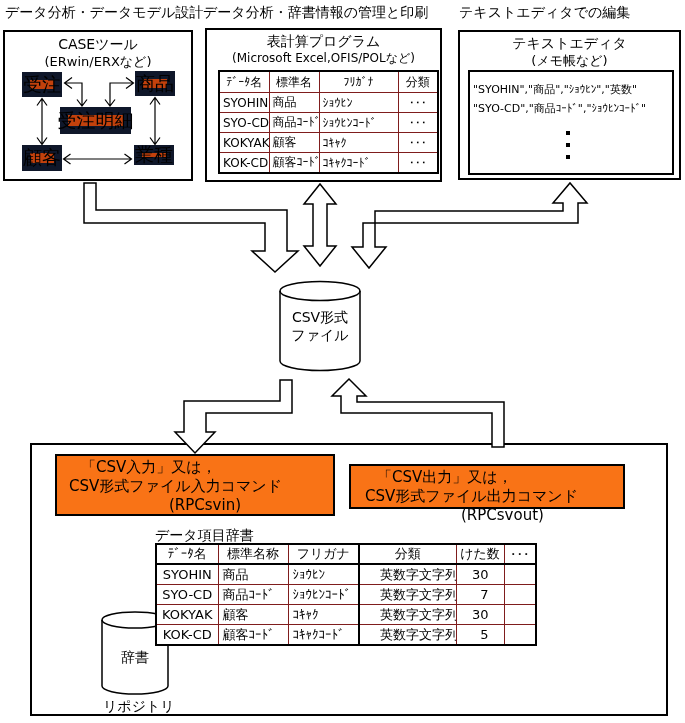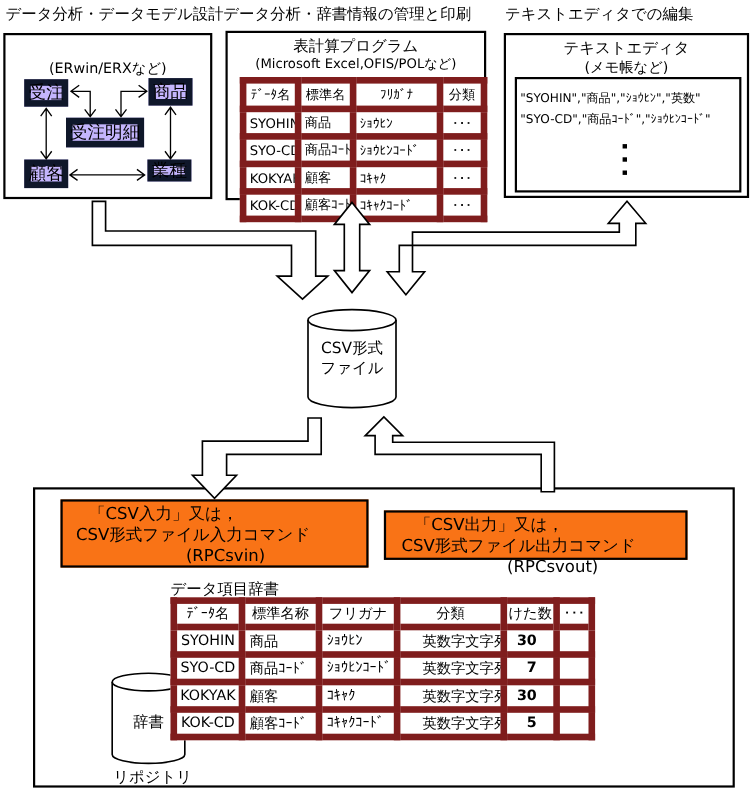--- a/index.html
+++ b/index.html
@@ -3,39 +3,39 @@
 <meta charset="utf-8">
 <style>
   html,body{margin:0;padding:0;background:#fff;}
   .stage{position:relative;width:685px;height:723px;background:#ffffff;
          font-family:"DejaVu Sans",sans-serif;color:#000;overflow:hidden;}
   .abs{position:absolute;box-sizing:border-box;}
   .outline{border:2px solid #000;background:#fff;}
   .sec-label{font-size:14px;white-space:nowrap;}
   .ttl{text-align:center;font-size:14px;white-space:nowrap;}
   .sub{text-align:center;font-size:12px;white-space:nowrap;}
-  .entity{border:6px solid #0f172a;background:#c4b5fd;display:flex;align-items:center;
-          justify-content:center;font-size:16px;white-space:nowrap;z-index:2;}
+  .entity{border:8px solid #0f172a;background:#c2410c;display:flex;align-items:center;
+          justify-content:center;font-size:19px;white-space:nowrap;z-index:2;}
   .grid{border-collapse:collapse;table-layout:fixed;background:#fff;position:absolute;
         border:2px solid #000;z-index:2;}
-  .grid th,.grid td{border:6px solid #7f1d1d;overflow:hidden;white-space:nowrap;
+  .grid th,.grid td{border:1px solid #7f1d1d;overflow:hidden;white-space:nowrap;
         font-weight:normal;padding:0;}
   .ss-table{font-size:12px;}
   .ss-table th{height:20px;text-align:center;}
   .ss-table td{height:19px;}
   .ss-table td:nth-child(1),.ss-table td:nth-child(2),.ss-table td:nth-child(3){text-align:left;padding-left:3px;}
   .ss-table td:nth-child(4){text-align:center;}
   .dict-table{font-size:13px;}
   .dict-table th{height:16px;text-align:center;border-bottom:2px solid #000;}
   .dict-table td{height:19px;}
   .dict-table th:nth-child(4),.dict-table td:nth-child(4){border-left:2px solid #000;}
   .dict-table td:nth-child(1){text-align:center;}
   .dict-table td:nth-child(2),.dict-table td:nth-child(3){text-align:left;padding-left:4px;}
   .dict-table td:nth-child(4){text-align:center;padding-left:20px;}
-  .dict-table td:nth-child(5){text-align:right;padding-right:15px;font-weight:bold;}
+  .dict-table td:nth-child(5){text-align:right;padding-right:15px;}
   .cmd-box{border:2px solid #000;background:#f97316;font-size:15px;line-height:19px;
            padding-top:2px;z-index:2;}
   .editor-line{font-size:11px;white-space:nowrap;z-index:2;}
   .dot{width:4px;height:4px;background:#000;position:absolute;z-index:2;}
   .cyl-label{text-align:center;font-size:14px;line-height:18px;z-index:4;white-space:nowrap;}
   svg.overlay{position:absolute;left:0;top:0;z-index:3;pointer-events:none;}
   svg.under{position:absolute;z-index:1;pointer-events:none;}
   .harrow{fill:#fff;stroke:#000;stroke-width:1.5;}
   .erline{fill:none;stroke:#000;stroke-width:1.2;}
   .cyl{fill:#fff;stroke:#000;stroke-width:1.5;}
@@ -44,20 +44,21 @@
 </head>
 <body>
 
 <div class="stage">
 
   <div class="abs sec-label" style="left:5px;top:4px">データ分析・データモデル設計</div>
   <div class="abs sec-label" style="left:203px;top:4px">データ分析・辞書情報の管理と印刷</div>
   <div class="abs sec-label" style="left:459px;top:4px">テキストエディタでの編集</div>
 
   <div class="abs outline" style="left:3px;top:30px;width:190px;height:151px;z-index:1"></div>
+  <div class="abs ttl" style="left:3px;top:36px;width:190px;z-index:2">CASEツール</div>
   <div class="abs ttl" style="left:3px;top:53px;width:190px;font-size:13px;z-index:2">(ERwin/ERXなど)</div>
   <div class="abs entity" style="left:22px;top:72px;width:40px;height:25px">受注</div>
   <div class="abs entity" style="left:135px;top:71px;width:40px;height:25px">商品</div>
   <div class="abs entity" style="left:60px;top:107px;width:71px;height:27px">受注明細</div>
   <div class="abs entity" style="left:22px;top:145px;width:40px;height:26px">顧客</div>
   <div class="abs entity" style="left:134px;top:145px;width:40px;height:20px">業種</div>
 
   <div class="abs outline" style="left:205px;top:28px;width:237px;height:154px;z-index:1"></div>
   <div class="abs sub" style="left:205px;top:50px;width:237px;z-index:2">(Microsoft Excel,OFIS/POLなど)</div>
   <div class="abs ttl" style="left:205px;top:33px;width:237px;z-index:2">表計算プログラム</div>

